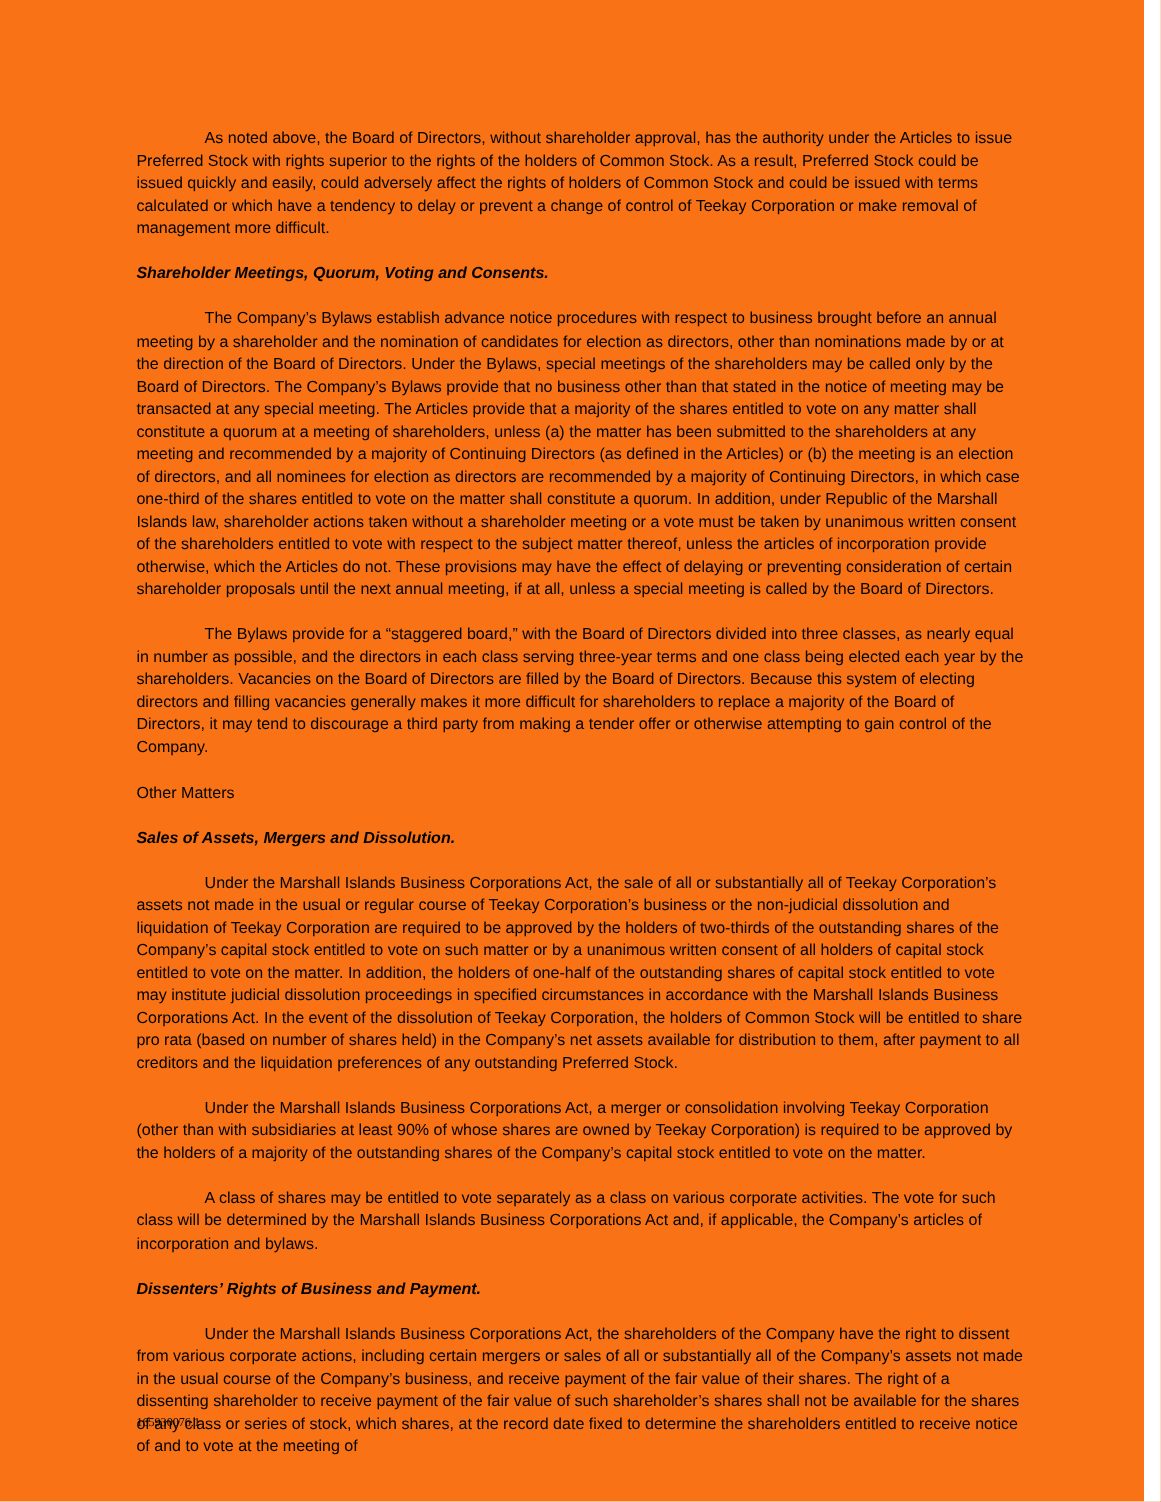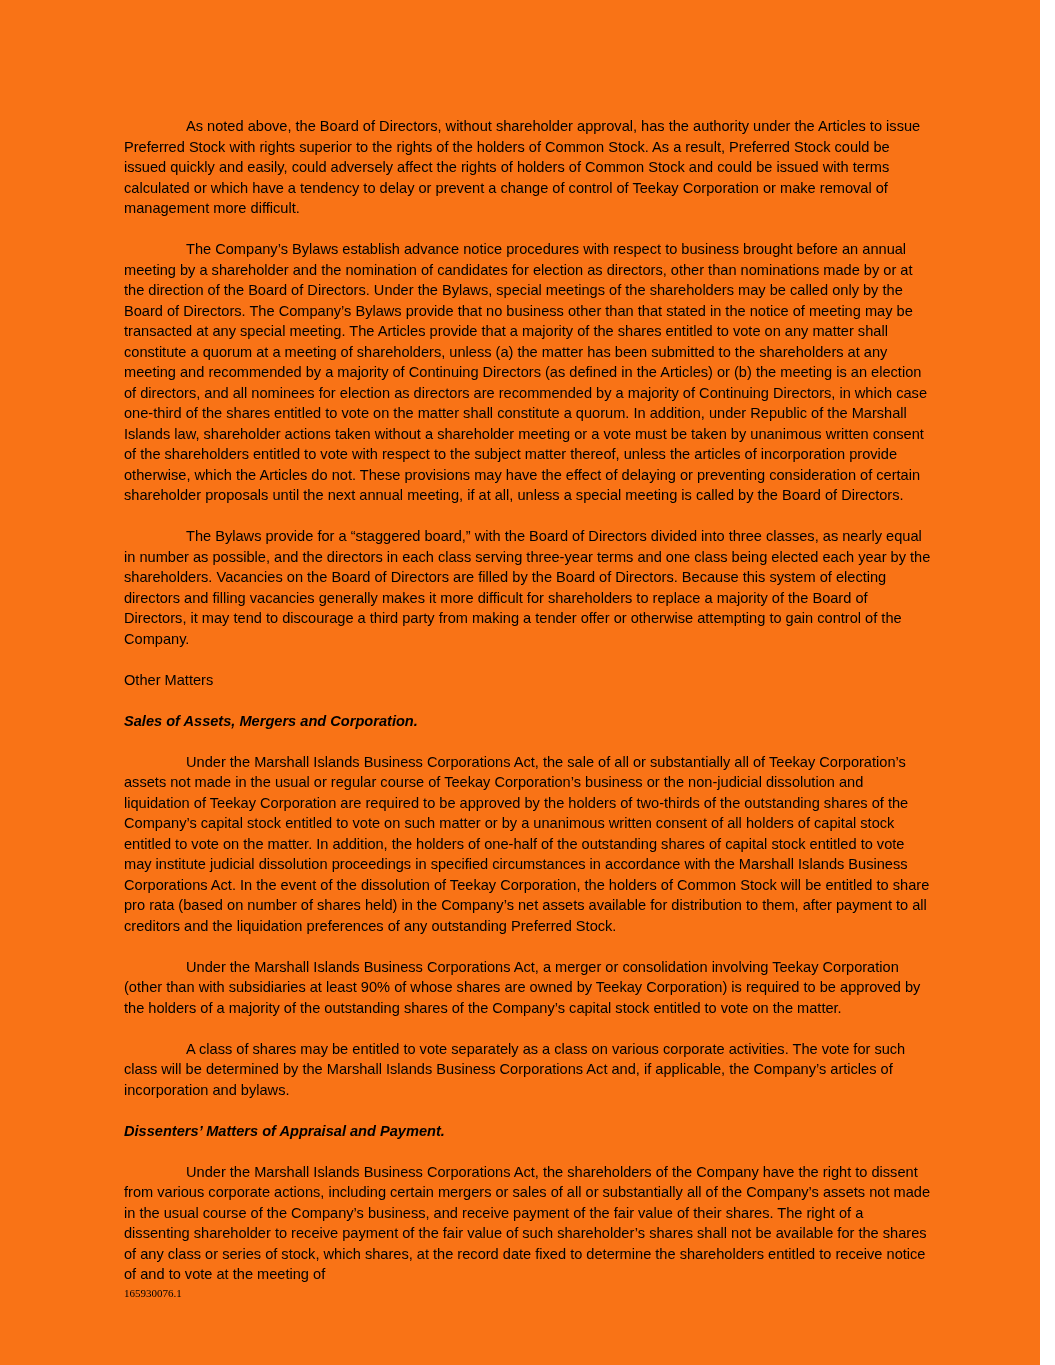--- a/index.html
+++ b/index.html
@@ -53,35 +53,36 @@
     color: #000000;
   }
 </style>
 </head>
 <body>
 
 <div class="page">
   <div class="doc-body">
     <p class="para">As noted above, the Board of Directors, without shareholder approval, has the authority under the Articles to issue Preferred Stock with rights superior to the rights of the holders of Common Stock. As a result, Preferred Stock could be issued quickly and easily, could adversely affect the rights of holders of Common Stock and could be issued with terms calculated or which have a tendency to delay or prevent a change of control of Teekay Corporation or make removal of management more difficult.</p>
 
+    <h3 class="head-bi">Shareholder Meetings, Quorum, Voting and Consents.</h3>
 
     <p class="para">The Company’s Bylaws establish advance notice procedures with respect to business brought before an annual meeting by a shareholder and the nomination of candidates for election as directors, other than nominations made by or at the direction of the Board of Directors. Under the Bylaws, special meetings of the shareholders may be called only by the Board of Directors. The Company’s Bylaws provide that no business other than that stated in the notice of meeting may be transacted at any special meeting. The Articles provide that a majority of the shares entitled to vote on any matter shall constitute a quorum at a meeting of shareholders, unless (a) the matter has been submitted to the shareholders at any meeting and recommended by a majority of Continuing Directors (as defined in the Articles) or (b) the meeting is an election of directors, and all nominees for election as directors are recommended by a majority of Continuing Directors, in which case one-third of the shares entitled to vote on the matter shall constitute a quorum. In addition, under Republic of the Marshall Islands law, shareholder actions taken without a shareholder meeting or a vote must be taken by unanimous written consent of the shareholders entitled to vote with respect to the subject matter thereof, unless the articles of incorporation provide otherwise, which the Articles do not. These provisions may have the effect of delaying or preventing consideration of certain shareholder proposals until the next annual meeting, if at all, unless a special meeting is called by the Board of Directors.</p>
 
 
     <p class="para">The Bylaws provide for a “staggered board,” with the Board of Directors divided into three classes, as nearly equal in number as possible, and the directors in each class serving three-year terms and one class being elected each year by the shareholders. Vacancies on the Board of Directors are filled by the Board of Directors. Because this system of electing directors and filling vacancies generally makes it more difficult for shareholders to replace a majority of the Board of Directors, it may tend to discourage a third party from making a tender offer or otherwise attempting to gain control of the Company.</p>
 
     <h3 class="head-b">Other Matters</h3>
 
-    <h3 class="head-bi">Sales of Assets, Mergers and Corporation.</h3>
+    <h3 class="head-bi">Sales of Assets, Mergers and Dissolution.</h3>
 
     <p class="para">Under the Marshall Islands Business Corporations Act, the sale of all or substantially all of Teekay Corporation’s assets not made in the usual or regular course of Teekay Corporation’s business or the non-judicial dissolution and liquidation of Teekay Corporation are required to be approved by the holders of two-thirds of the outstanding shares of the Company’s capital stock entitled to vote on such matter or by a unanimous written consent of all holders of capital stock entitled to vote on the matter. In addition, the holders of one-half of the outstanding shares of capital stock entitled to vote may institute judicial dissolution proceedings in specified circumstances in accordance with the Marshall Islands Business Corporations Act. In the event of the dissolution of Teekay Corporation, the holders of Common Stock will be entitled to share pro rata (based on number of shares held) in the Company’s net assets available for distribution to them, after payment to all creditors and the liquidation preferences of any outstanding Preferred Stock.</p>
 
     <p class="para">Under the Marshall Islands Business Corporations Act, a merger or consolidation involving Teekay Corporation (other than with subsidiaries at least 90% of whose shares are owned by Teekay Corporation) is required to be approved by the holders of a majority of the outstanding shares of the Company’s capital stock entitled to vote on the matter.</p>
 
     <p class="para">A class of shares may be entitled to vote separately as a class on various corporate activities. The vote for such class will be determined by the Marshall Islands Business Corporations Act and, if applicable, the Company’s articles of incorporation and bylaws.</p>
 
-    <h3 class="head-bi">Dissenters’ Matters of Appraisal and Payment.</h3>
+    <h3 class="head-bi">Dissenters’ Rights of Business and Payment.</h3>
 
     <p class="para">Under the Marshall Islands Business Corporations Act, the shareholders of the Company have the right to dissent from various corporate actions, including certain mergers or sales of all or substantially all of the Company’s assets not made in the usual course of the Company’s business, and receive payment of the fair value of their shares. The right of a dissenting shareholder to receive payment of the fair value of such shareholder’s shares shall not be available for the shares of any class or series of stock, which shares, at the record date fixed to determine the shareholders entitled to receive notice of and to vote at the meeting of</p>
   </div>
 
   <div class="doc-footer">165930076.1</div>
 </div>
 
 </body></html>

